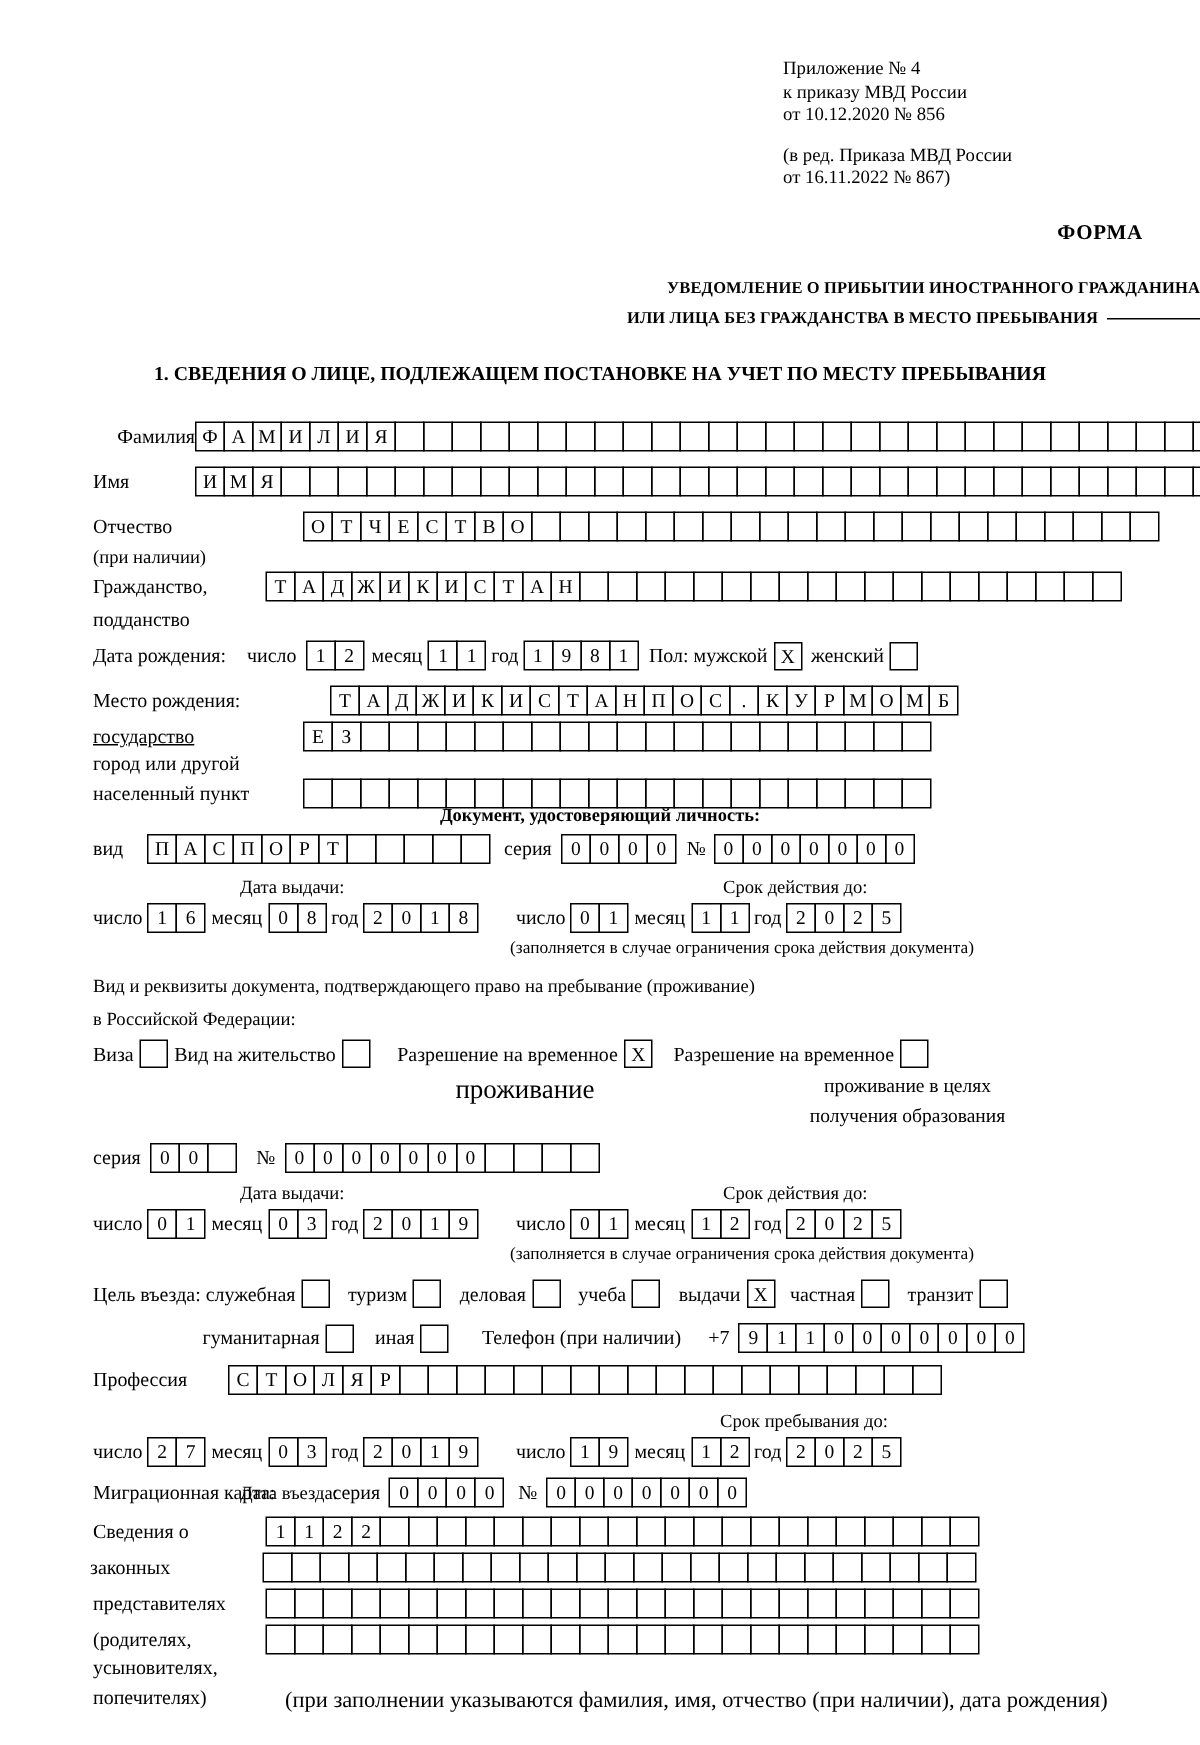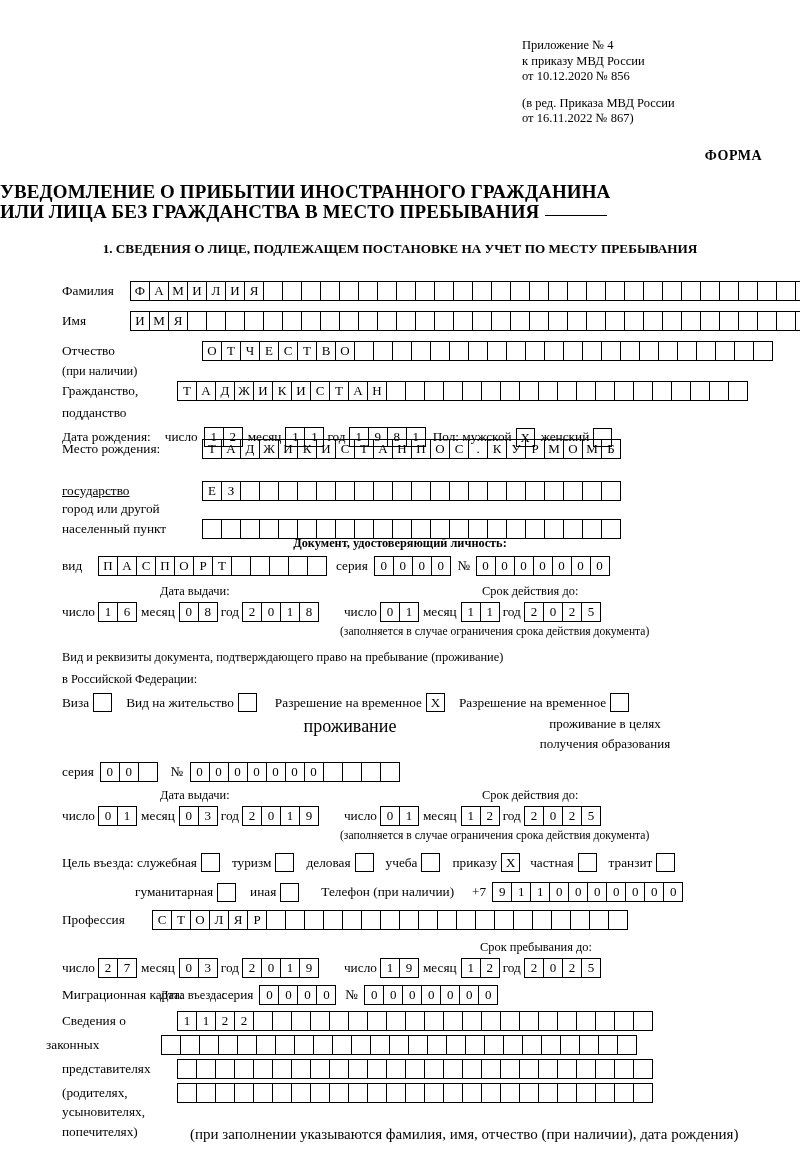--- a/index.html
+++ b/index.html
@@ -18,21 +18,21 @@
     font-size:12.5px;line-height:15.5px;text-align:left;
   }
   .hdr .grp2{margin-top:11px;}
   .forma{
     position:absolute;top:148px;right:38px;
     font-weight:bold;font-size:14px;letter-spacing:.5px;
   }
 
   .title{
     position:absolute;top:182px;left:0;width:800px;
-    text-align:left;font-weight:bold;font-size:19px;line-height:20px;
+    text-align:right;font-weight:bold;font-size:11px;line-height:20px;
     letter-spacing:.1px;
   }
   .title .ln2 .blank{
     display:inline-block;width:62px;border-bottom:1.2px solid #000;
     vertical-align:2px;margin-left:6px;
   }
   .section1{
     position:absolute;top:241px;left:0;width:800px;text-align:center;
     font-weight:bold;font-size:13.2px;
   }
@@ -76,21 +76,21 @@
   <div class="forma">ФОРМА</div>
 
   <div class="title">
     <div>УВЕДОМЛЕНИЕ О ПРИБЫТИИ ИНОСТРАННОГО ГРАЖДАНИНА</div>
     <div class="ln2"><span>ИЛИ ЛИЦА БЕЗ ГРАЖДАНСТВА В МЕСТО ПРЕБЫВАНИЯ</span><span class="blank"></span></div>
   </div>
 
   <div class="section1">1. СВЕДЕНИЯ О ЛИЦЕ, ПОДЛЕЖАЩЕМ ПОСТАНОВКЕ НА УЧЕТ ПО МЕСТУ ПРЕБЫВАНИЯ</div>
 
   <div class="row" style="top:281px;left:62px;">
-    <span class="lbl" style="width:68px;display:inline-block;">Фамилия</span>
+    <span class="lbl" style="width:68px;display:inline-block;text-align:right;">Фамилия</span>
     <span class="boxes" id="surname-boxes">
         <span class="bx">Ф</span>
         <span class="bx">А</span>
         <span class="bx">М</span>
         <span class="bx">И</span>
         <span class="bx">Л</span>
         <span class="bx">И</span>
         <span class="bx">Я</span>
         <span class="bx"></span>
         <span class="bx"></span>
@@ -262,21 +262,21 @@
         <span class="bx">9</span>
         <span class="bx">8</span>
         <span class="bx">1</span>
       </span>
     <span class="lbl" style="margin-left:8px;">Пол: мужской</span>
     <span class="chk">Х</span>
     <span class="lbl" style="margin-left:2px;">женский</span>
     <span class="chk"></span>
   </div>
 
-  <div class="row" style="top:439px;left:62px;">
+  <div class="row" style="top:457px;left:62px;gap:18px;">
     <span class="lbl" style="width:140px;display:inline-block;">Место рождения:</span>
     <span class="boxes" id="bp-state">
         <span class="bx">Т</span>
         <span class="bx">А</span>
         <span class="bx">Д</span>
         <span class="bx">Ж</span>
         <span class="bx">И</span>
         <span class="bx">К</span>
         <span class="bx">И</span>
         <span class="bx">С</span>
@@ -439,21 +439,21 @@
   <div class="row" style="top:650px;left:62px;">
     <span class="lbl sm">Вид и реквизиты документа, подтверждающего право на пребывание (проживание)</span>
   </div>
   <div class="row" style="top:672px;left:62px;align-items:flex-end;">
     <span class="lbl sm">в Российской Федерации:</span>
   </div>
 
   <div class="row" style="top:693px;left:62px;">
     <span class="lbl">Виза</span>
     <span class="chk"></span>
-    <span class="lbl" style="margin-left:10px;">Вид на жительство</span>
+    <span class="lbl" style="margin-left:0;">Вид на жительство</span>
     <span class="chk"></span>
     <span class="lbl" style="margin-left:14px;">Разрешение на временное</span>
     <span class="chk">Х</span>
     <span class="lbl" style="margin-left:10px;">Разрешение на временное</span>
     <span class="chk"></span>
   </div>
   <div class="center-note" style="top:716px;left:285px;width:130px;font-size:18px;">проживание</div>
   <div class="center-note" style="top:716px;left:500px;width:210px;font-size:13px;">проживание в целях</div>
   <div class="center-note" style="top:736px;left:500px;width:210px;font-size:13px;">получения образования</div>
 
@@ -527,21 +527,21 @@
 
   <div class="row" style="top:853px;left:62px;">
     <span class="lbl">Цель въезда: служебная</span>
     <span class="chk"></span>
     <span class="lbl" style="margin-left:8px;">туризм</span>
     <span class="chk"></span>
     <span class="lbl" style="margin-left:8px;">деловая</span>
     <span class="chk"></span>
     <span class="lbl" style="margin-left:8px;">учеба</span>
     <span class="chk"></span>
-    <span class="lbl" style="margin-left:8px;">приказу</span>
+    <span class="lbl" style="margin-left:8px;">выдачи</span>
     <span class="chk">Х</span>
     <span class="lbl" style="margin-left:6px;">частная</span>
     <span class="chk"></span>
     <span class="lbl" style="margin-left:8px;">транзит</span>
     <span class="chk"></span>
   </div>
 
   <div class="row" style="top:882px;left:135px;">
     <span class="lbl">гуманитарная</span>
     <span class="chk"></span>
@@ -682,21 +682,21 @@
         <span class="bx"></span>
         <span class="bx"></span>
         <span class="bx"></span>
         <span class="bx"></span>
         <span class="bx"></span>
         <span class="bx"></span>
         <span class="bx"></span>
         <span class="bx"></span>
       </span>
   </div>
-  <div class="row" style="top:1035px;left:46px;">
+  <div class="row" style="top:1035px;left:60px;">
     <span class="lbl" style="width:115px;display:inline-block;">законных</span>
     <span class="boxes" id="lr2">
         <span class="bx"></span>
         <span class="bx"></span>
         <span class="bx"></span>
         <span class="bx"></span>
         <span class="bx"></span>
         <span class="bx"></span>
         <span class="bx"></span>
         <span class="bx"></span>

